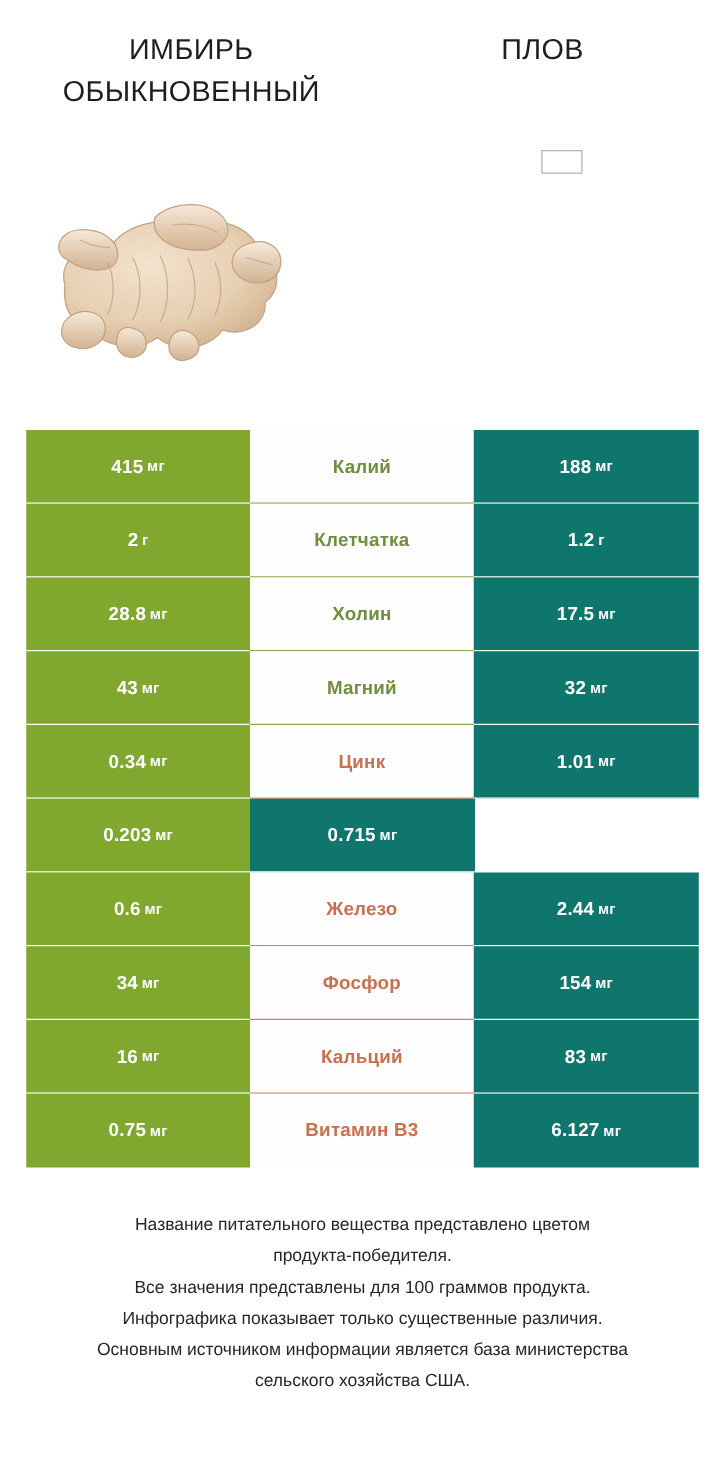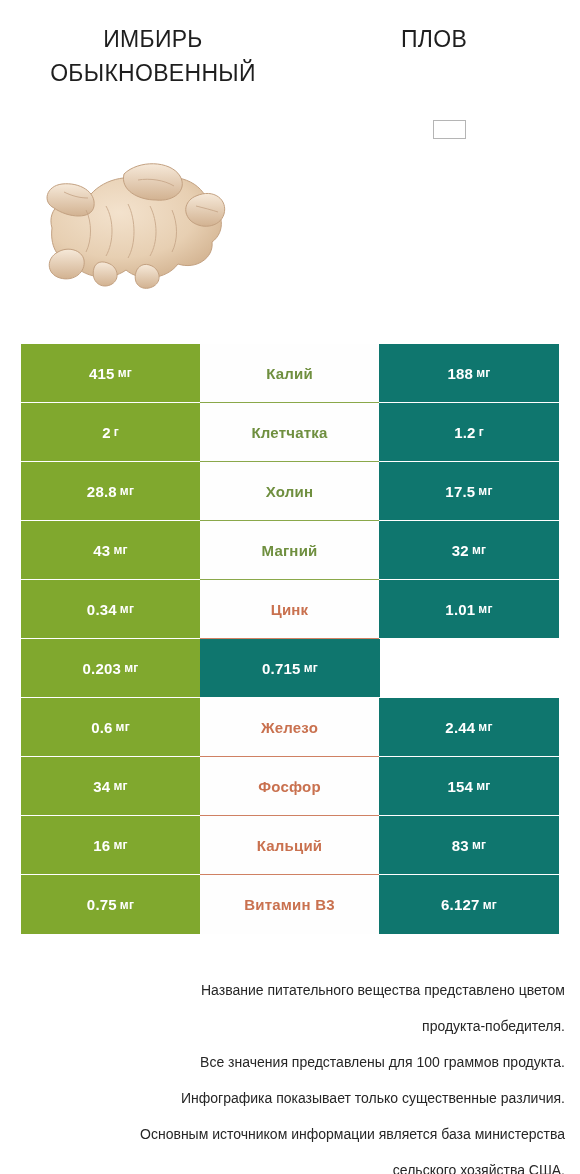--- a/index.html
+++ b/index.html
@@ -133,21 +133,21 @@
     position: absolute;
     left: 0;
     top: 965px;
     width: 580px;
     text-align: center;
     font-size: 14px;
     line-height: 21px;
     color: #262626;
     font-weight: 400;
   }
-  .footer p { margin: 15px; padding: 0; text-align: right; }
+  .footer p { margin: 4px; padding: 0; }
 </style>
 </head>
 <body>
 
 <div class="header">
   <div class="product-title left">ИМБИРЬ ОБЫКНОВЕННЫЙ</div>
   <div class="product-title right">ПЛОВ</div>
 </div>
 
 <div class="hero">

